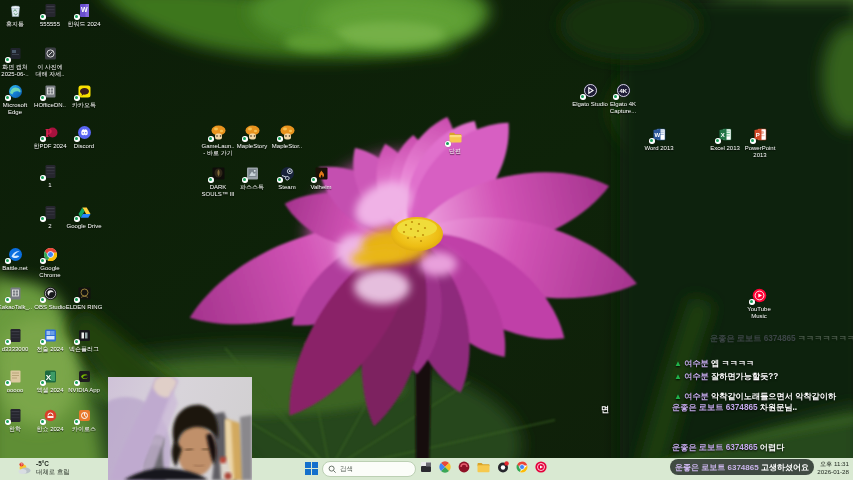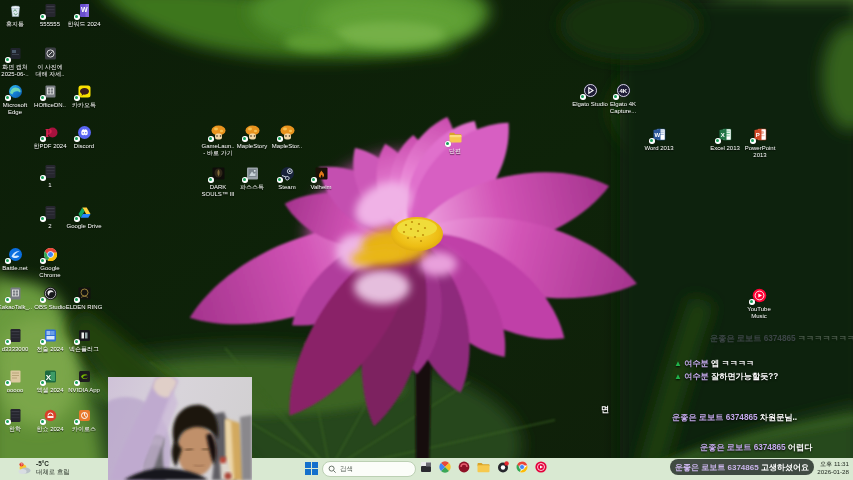--- a/index.html
+++ b/index.html
@@ -477,23 +477,24 @@
             <circle cx="7.5" cy="7.5" r="4.4" fill="none" stroke="#fff" stroke-width=".9"></circle>
             <path d="M6.3,5.6 L10,7.5 L6.3,9.4 Z" fill="#fff"></path>
           </svg><div class="bdg"></div></div>
         <div class="lb">YouTube<br>Music</div>
       </div>
     </div>
 
 <div class="chatline" style="left:710px;top:333px;opacity:.25"><span class="uname">운좋은 로보트 6374865</span> ㅋㅋㅋㅋㅋㅋㅋ</div>
 <div class="chatline" style="left:674px;top:358px"><span class="tri">▲</span> <span class="uname">여수분</span> 엡 ㅋㅋㅋㅋ</div>
 <div class="chatline" style="left:674px;top:371px"><span class="tri">▲</span> <span class="uname">여수분</span> 잘하면가능할듯??</div>
+<div class="chatline" style="left:674px;top:391px"><span class="tri">▲</span> <span class="uname">여수분</span> 악착같이노래들으면서 악착같이하</div>
 <div class="chatline" style="left:601px;top:404px">면</div>
-<div class="chatline" style="left:672px;top:412px"><span class="uname">운좋은 로보트 6374865</span> 차원문님..</div>
-<div class="chatline" style="left:700px;top:442px"><span class="uname">운좋은 로보트 6374865</span> 어렵다</div>
+<div class="chatline" style="left:672px;top:402px"><span class="uname">운좋은 로보트 6374865</span> 차원문님..</div>
+<div class="chatline" style="left:672px;top:442px"><span class="uname">운좋은 로보트 6374865</span> 어렵다</div>
 
 <div id="taskbar"></div>
 <div style="position:absolute;left:17px;top:460px;z-index:7;display:flex;align-items:center;">
 <svg width="15" height="15" viewBox="0 0 15 15">
         <circle cx="6" cy="7" r="3.4" fill="#f8c830"></circle>
         <ellipse cx="8.5" cy="9.5" rx="5" ry="3" fill="#b9c2c8"></ellipse>
         <ellipse cx="5.5" cy="10.5" rx="4" ry="2.5" fill="#d8dde2"></ellipse>
         <circle cx="4.5" cy="3.5" r="2.1" fill="#e23b2e"></circle>
         <text x="3.4" y="5.1" font-size="3.6" fill="#fff" font-family="Liberation Sans">?</text>
       </svg>

